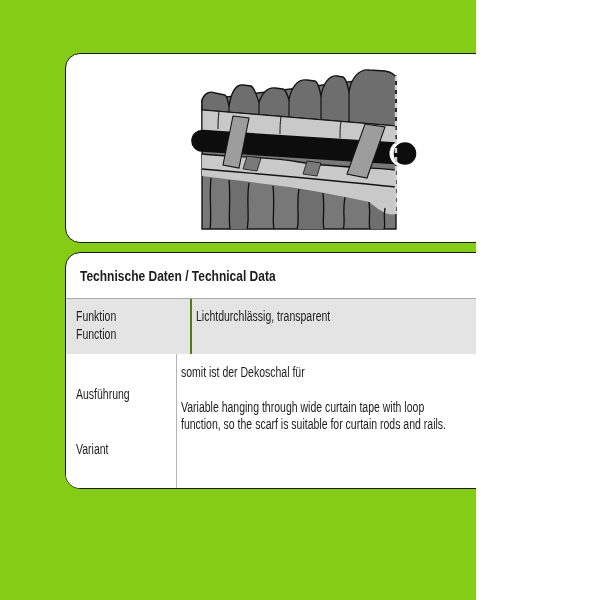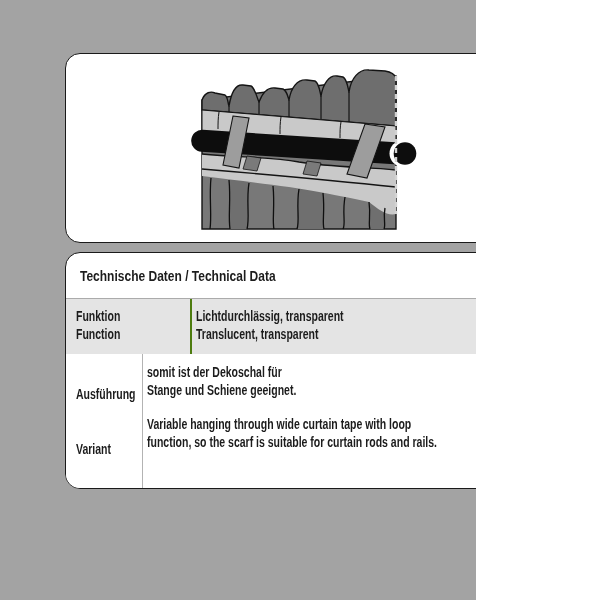--- a/index.html
+++ b/index.html
@@ -1,36 +1,36 @@
 <!DOCTYPE html>
 <html><head>
 <meta charset="utf-8">
 <style>
   html,body{margin:0;padding:0;background:#ffffff;}
-  .page{position:relative;width:476px;height:600px;background:#a3a3a3;overflow:hidden;
+  .page{position:relative;width:476px;height:600px;background:#84cc16;overflow:hidden;
         font-family:"Liberation Sans", sans-serif;color:#1c1c1c;}
   .box{position:absolute;left:65px;width:470px;border:1.5px solid #1a1a1a;border-radius:15px;
        background:#ffffff;box-sizing:border-box;}
   .illu-box{top:53px;height:190px;}
   .table-box{top:252px;height:237px;display:flex;flex-direction:column;overflow:hidden;}
 
   .illustration{position:absolute;left:123px;top:12px;}
 
   
   .tbl-header{height:45px;display:flex;align-items:center;padding-left:14px;box-sizing:border-box;}
   .tbl-row{display:flex;box-sizing:border-box;}
   .row-1{height:56px;background:#e4e4e4;border-top:1px solid #ababab;}
   .row-2{flex:1;background:#ffffff;}
   .cell-label{width:124px;box-sizing:border-box;padding:9px 0 0 10px;position:relative;}
   .cell-value{flex:1;box-sizing:border-box;padding:9px 0 0 4px;}
   .row-1 .cell-value{border-left:2px solid #4d7c0f;}
   .row-2 .cell-value{border-left:1px solid #b3b3b3;padding-top:10px;}
   .row-2 .cell-label{padding:0 0 0 10px;}
 
-  .line{height:17.5px;line-height:17.5px;font-size:14px;font-weight:bold;white-space:nowrap;}
+  .line{height:17.5px;line-height:17.5px;font-size:14px;font-weight:normal;white-space:nowrap;}
   .cond{display:inline-block;transform:scaleX(0.75);transform-origin:0 50%;white-space:nowrap;}
   .title-line{font-size:15px;font-weight:bold;white-space:nowrap;}
   .title-line .cond{transform:scaleX(0.8);}
   .para-gap{height:17px;}
   .lbl-ausfuehrung{position:absolute;left:10px;top:32px;}
   .lbl-variant{position:absolute;left:10px;top:87px;}
 </style>
 </head>
 <body>
 
@@ -113,32 +113,30 @@
       </span>
     </div>
 
     <div class="tbl-row row-1">
       <div class="cell-label">
         <div class="line"><span class="cond">Funktion</span></div>
         <div class="line"><span class="cond">Function</span></div>
       </div>
       <div class="cell-value">
         <div class="line"><span class="cond">Lichtdurchlässig, transparent</span></div>
-        <div class="line"><span class="cond">Translucent, transparent</span></div>
       </div>
     </div>
 
     <div class="tbl-row row-2">
       <div class="cell-label">
         <div class="line lbl-ausfuehrung"><span class="cond">Ausführung</span></div>
         <div class="line lbl-variant"><span class="cond">Variant</span></div>
       </div>
       <div class="cell-value">
         <div class="line"><span class="cond">somit ist der Dekoschal für</span></div>
-        <div class="line"><span class="cond">Stange und Schiene geeignet.</span></div>
         <div class="para-gap"></div>
         <div class="line"><span class="cond">Variable hanging through wide curtain tape with loop</span></div>
         <div class="line"><span class="cond">function, so the scarf is suitable for curtain rods and rails.</span></div>
       </div>
     </div>
 
   </div>
 </div>
 
 </body></html>

